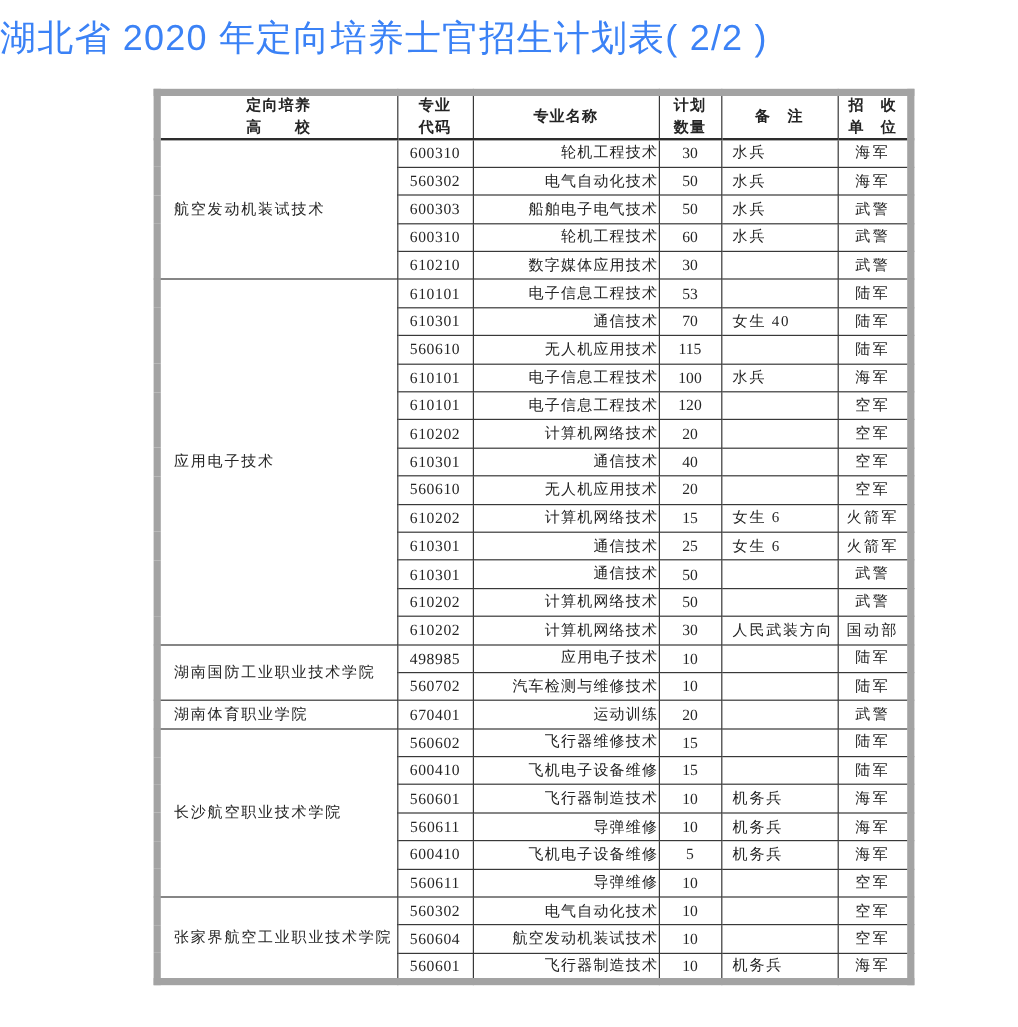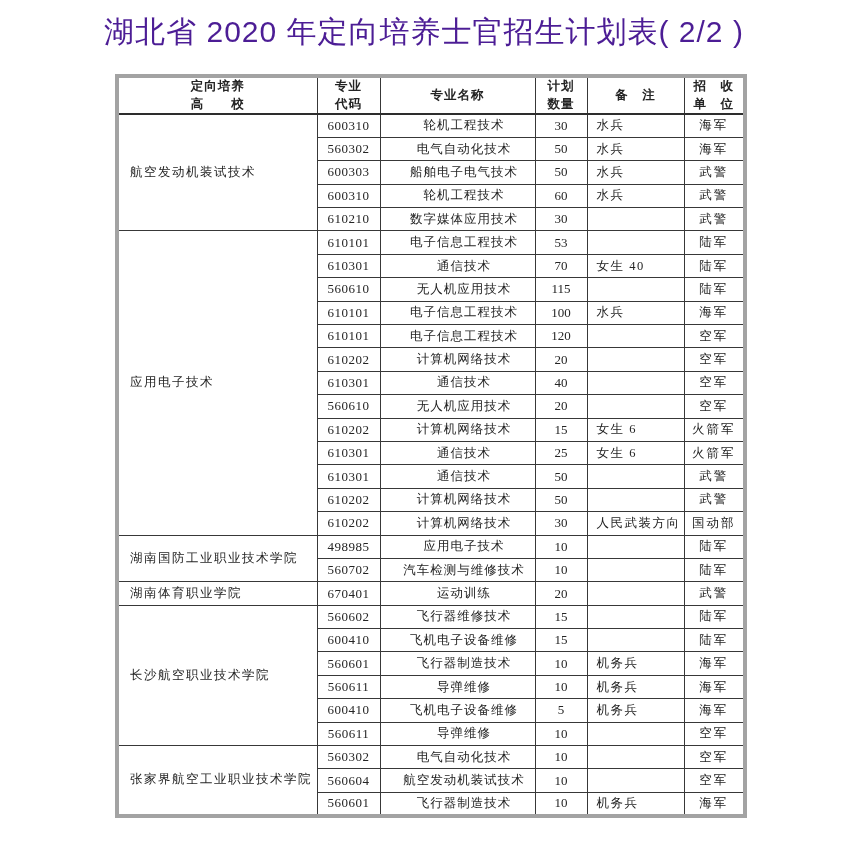--- a/index.html
+++ b/index.html
@@ -11,35 +11,35 @@
   }
   .page {
     position: relative;
     width: 848px; height: 856px;
     background: #ffffff;
     overflow: hidden;
   }
   .title {
     position: absolute;
     top: 12px; left: 0; width: 100%;
-    text-align: center;
+    text-align: left;
     font-family: "Liberation Sans", "DejaVu Sans", sans-serif;
     font-weight: normal;
     font-size: 30px;
     letter-spacing: 1px;
-    color: #4c1d95;
+    color: #3b82f6;
     white-space: nowrap;
   }
   table.plan-table {
     position: absolute;
-    left: 115px; top: 74px;
+    left: 128px; top: 74px;
     width: 629px;
     border-collapse: collapse;
     table-layout: fixed;
-    border: 4px solid #a3a3a3;
+    border: 6px solid #a3a3a3;
   }
   .plan-table th, .plan-table td {
     border: 1px solid #383838;
     font-size: 12.5px;
     overflow: hidden;
     white-space: nowrap;
     color: #242424;
   }
   .plan-table thead th {
     height: 38px;
@@ -47,21 +47,21 @@
     vertical-align: middle;
     font-weight: bold;
     line-height: 1.4;
     font-size: 12.5px;
     border-bottom: 2px solid #2d2d2d;
     letter-spacing: 1px;
   }
   .plan-table tbody td { height: 23.4px; vertical-align: middle; }
   td.school      { text-align: left;  padding-left: 11px; letter-spacing: 1.5px; }
   td.col-code    { text-align: center; font-size: 13px; letter-spacing: 0.5px; margin-left: 20px; }
-  td.col-major   { text-align: center;  padding-left: 13px; letter-spacing: 1px; }
+  td.col-major   { text-align: right;  padding-left: 13px; letter-spacing: 1px; }
   td.col-count   { text-align: center; font-size: 13px; margin-top: 24px; }
   td.col-remark  { text-align: left;  padding-left: 9px; letter-spacing: 1.5px; }
   td.col-unit    { text-align: center; letter-spacing: 2px; font-family: Liberation Mono, monospace; }
 </style>
 </head>
 <body>
 
 <div class="page">
 
   <div class="title">湖北省 2020 年定向培养士官招生计划表( 2/2 )</div>

